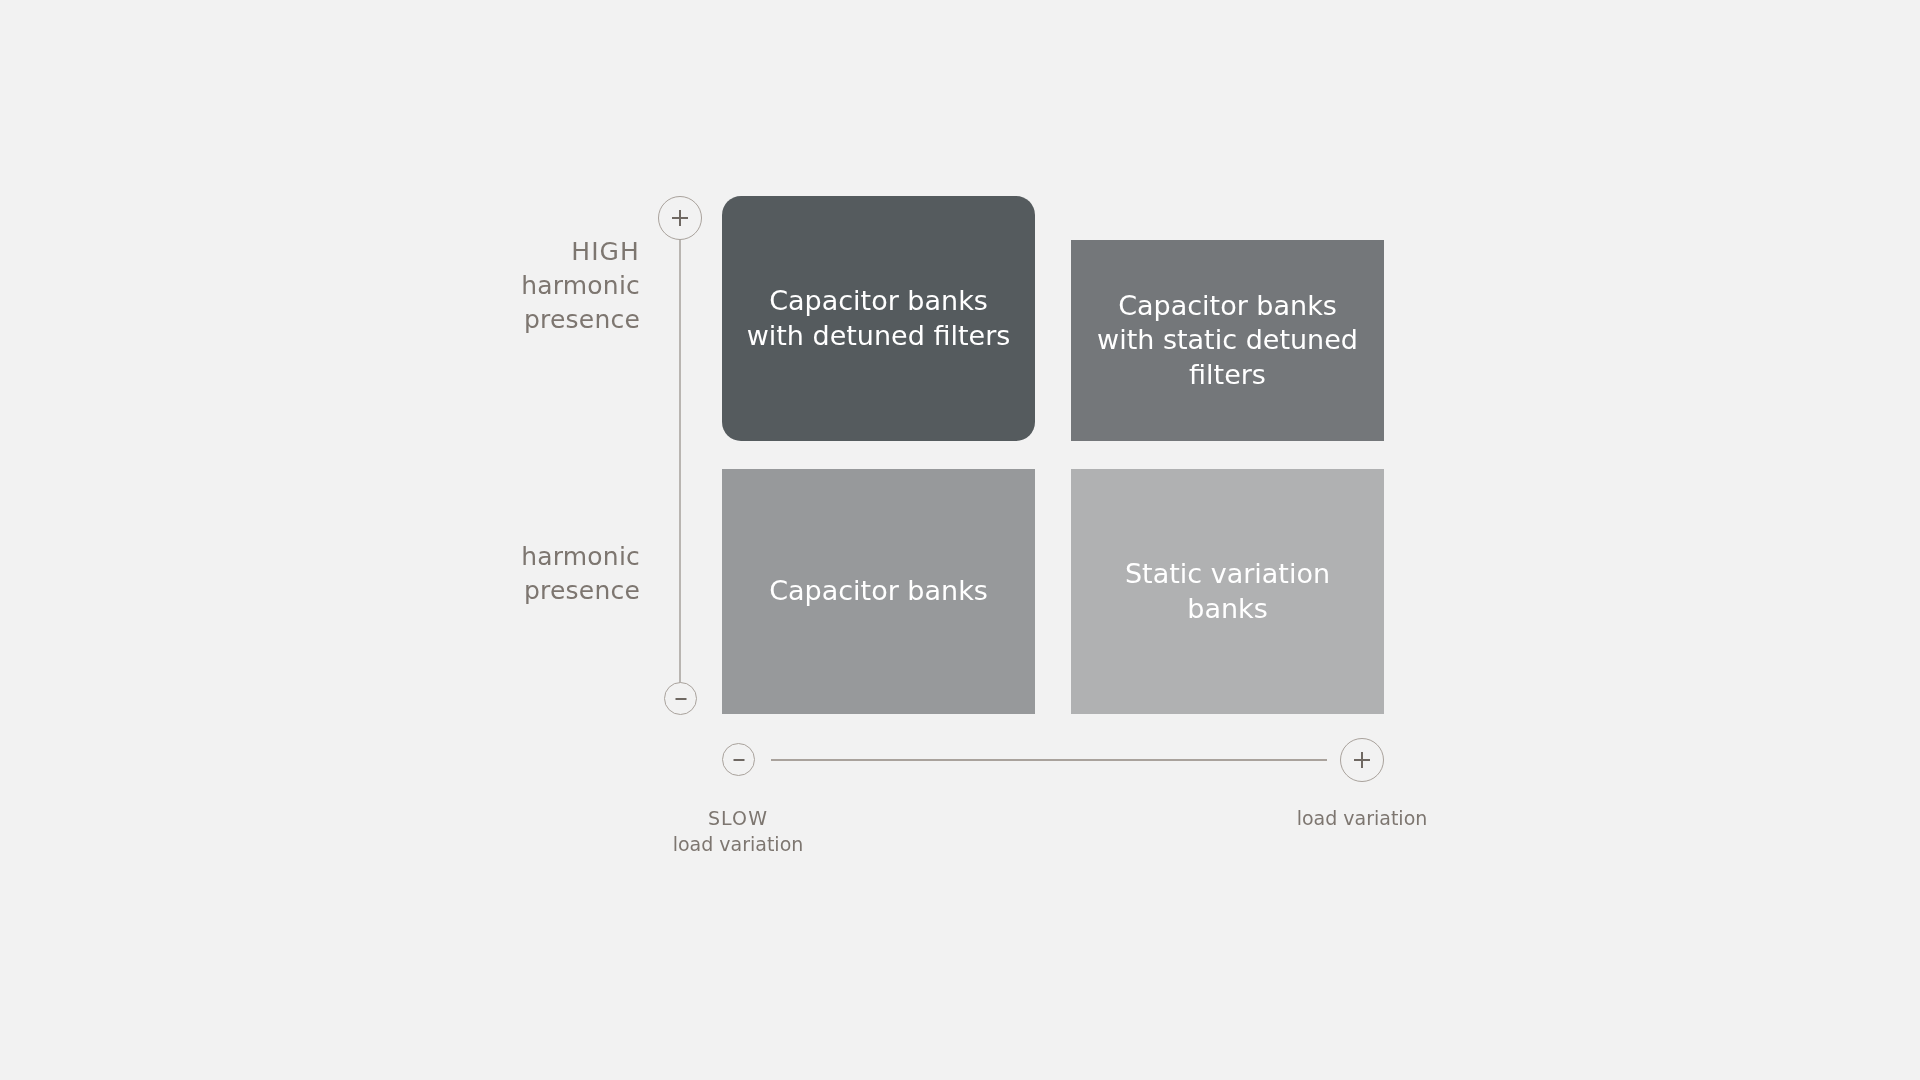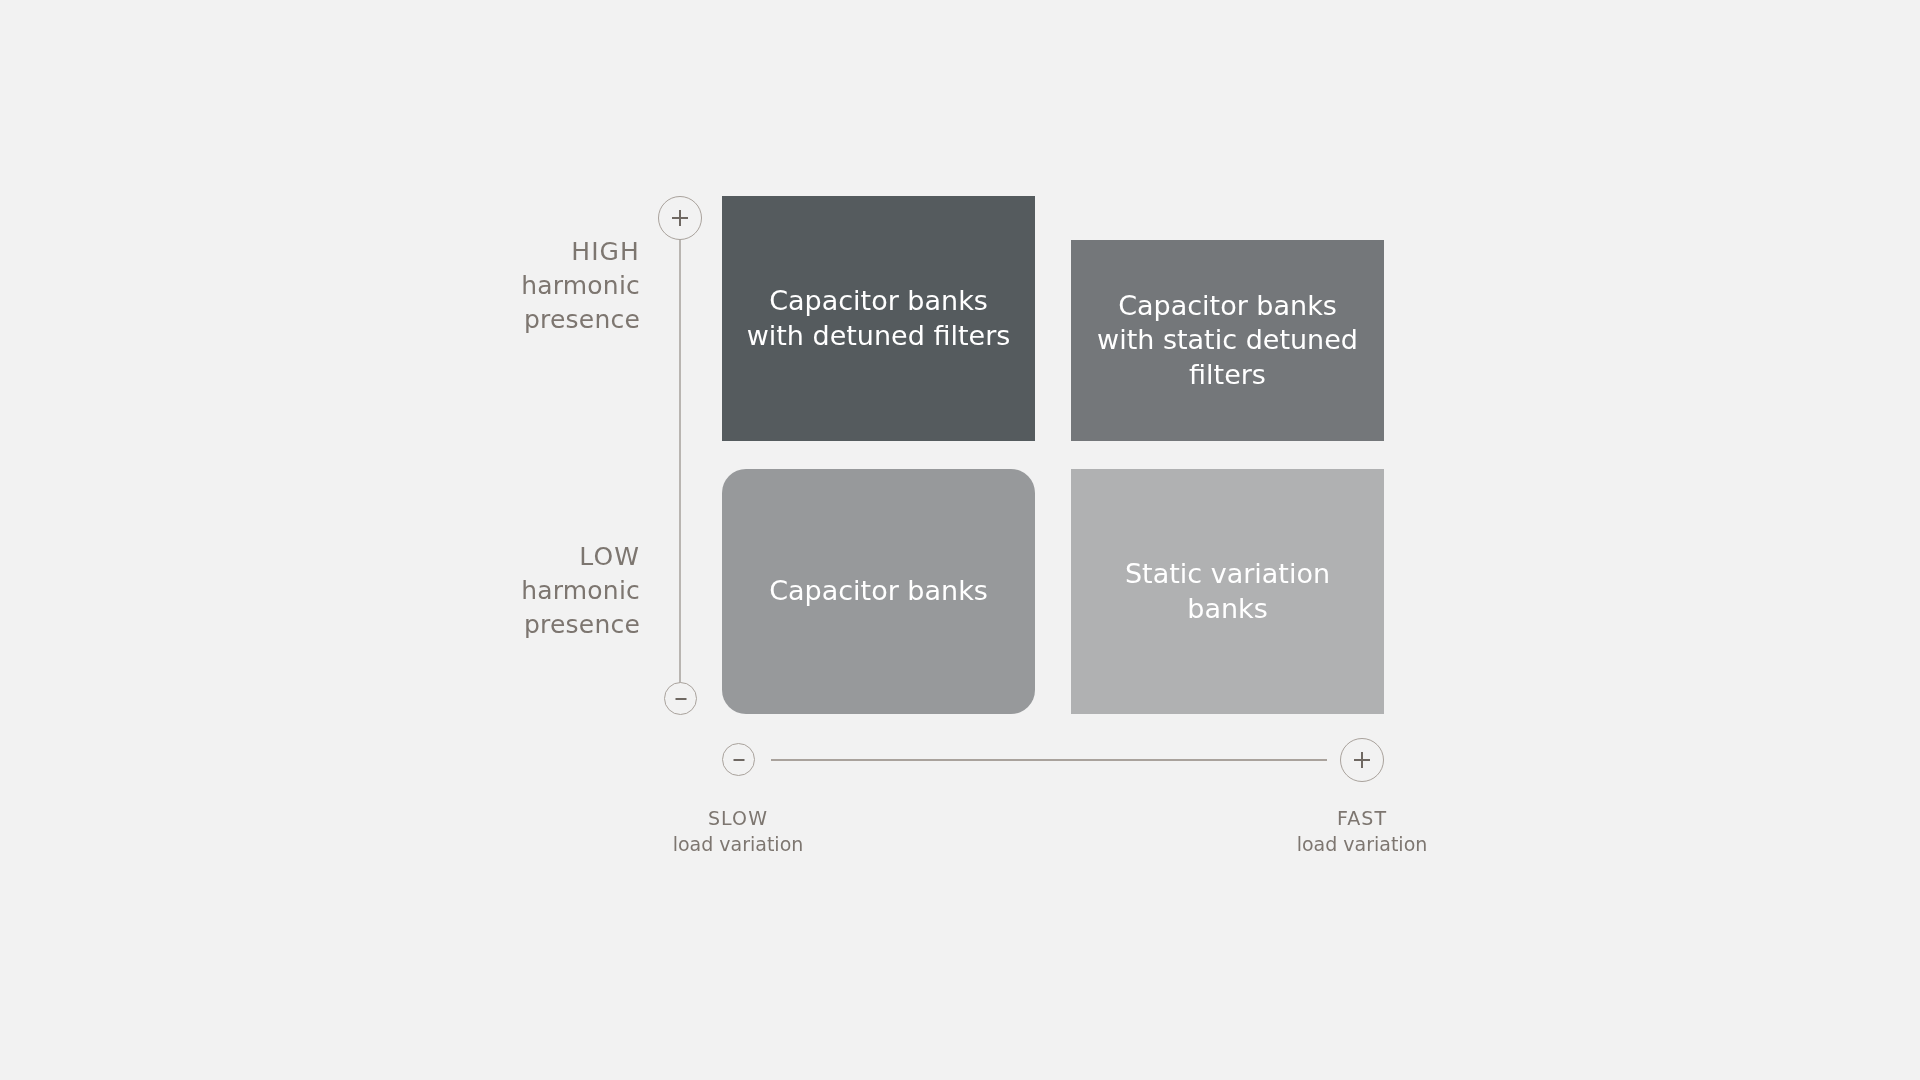--- a/index.html
+++ b/index.html
@@ -123,23 +123,23 @@
     display: flex;
     align-items: center;
     justify-content: center;
     text-align: center;
     color: #ffffff;
     font-size: 27px;
     line-height: 1.26;
     padding: 0 22px;
     box-sizing: border-box;
   }
-  #quad-tl { background: #555b5e; }
+  #quad-tl { background: #555b5e; border-radius: 19px; }
   #quad-tr { background: #74777a; margin-top: 44px; }
-  #quad-bl { background: #97999b; border-radius: 24px; }
+  #quad-bl { background: #97999b; }
   #quad-br { background: #b0b1b2; }
 </style>
 </head>
 <body>
 
 <div id="stage">
 
   <div class="v-axis-line"></div>
 
   <div class="axis-badge" id="v-plus-badge">
@@ -155,21 +155,20 @@
     </svg>
   </div>
 
   <div class="side-label" id="label-high">
     <div class="cap">HIGH</div>
     <div>harmonic</div>
     <div>presence</div>
   </div>
 
   <div class="side-label" id="label-low">
-    <div class="cap">LOW</div>
     <div>harmonic</div>
     <div>presence</div>
   </div>
 
   <div class="axis-badge" id="h-minus-badge">
     <svg width="16" height="16" viewBox="0 0 16 16" aria-hidden="true">
       <line x1="2.5" y1="8" x2="13.5" y2="8" stroke="#6f6862" stroke-width="2"></line>
     </svg>
   </div>
 
@@ -181,21 +180,20 @@
       <line x1="3" y1="11" x2="19" y2="11" stroke="#6f6862" stroke-width="2"></line>
     </svg>
   </div>
 
   <div class="bottom-label" id="label-slow">
     <div class="cap">SLOW</div>
     <div>load variation</div>
   </div>
 
   <div class="bottom-label" id="label-fast">
-    <div class="cap">FAST</div>
     <div>load variation</div>
   </div>
 
   <div id="quadrants">
     <div class="quad" id="quad-tl" style="background: rgb(85, 91, 94);">
       <span>Capacitor banks with detuned filters</span>
     </div>
     <div class="quad" id="quad-tr" style="background: rgb(116, 119, 122);">
       <span>Capacitor banks with static detuned filters</span>
     </div>

